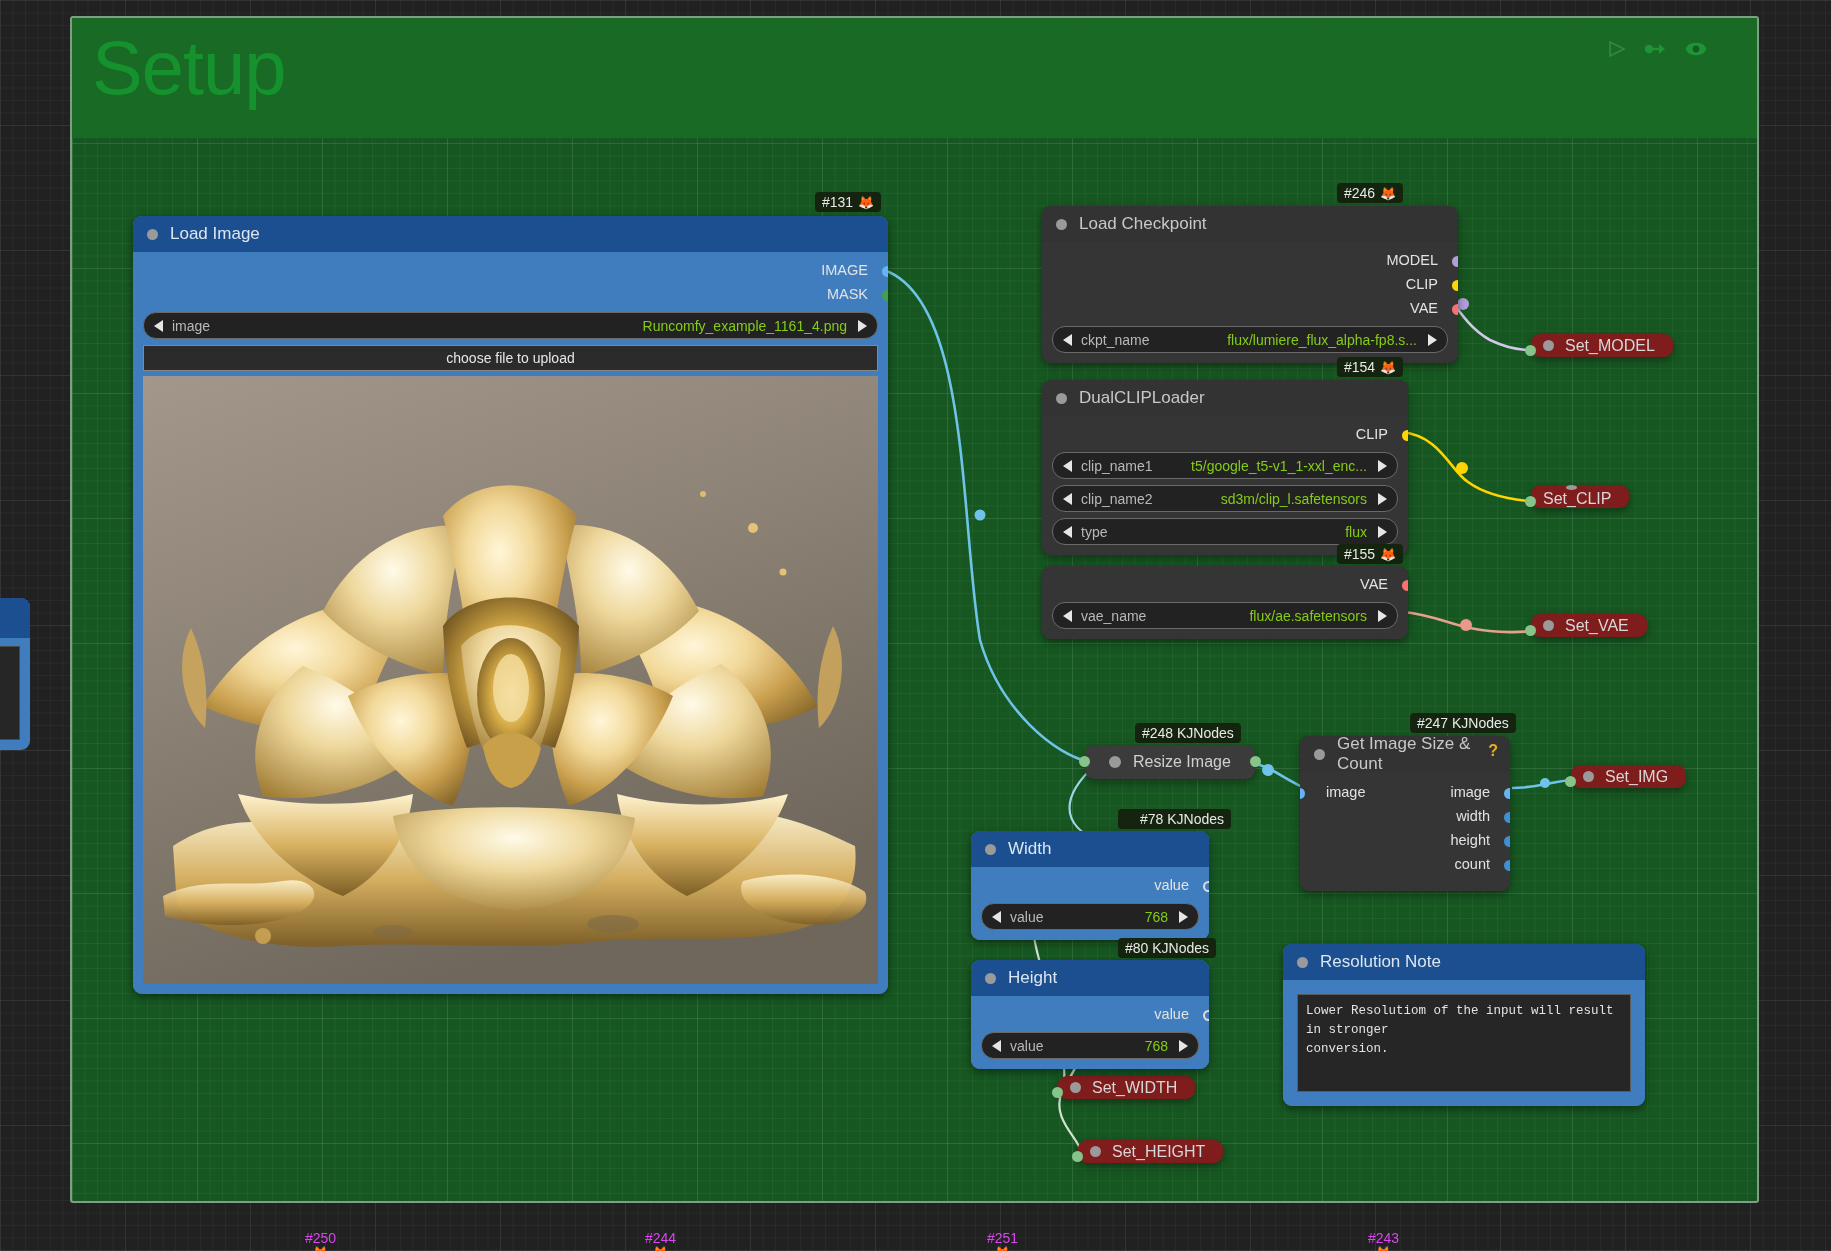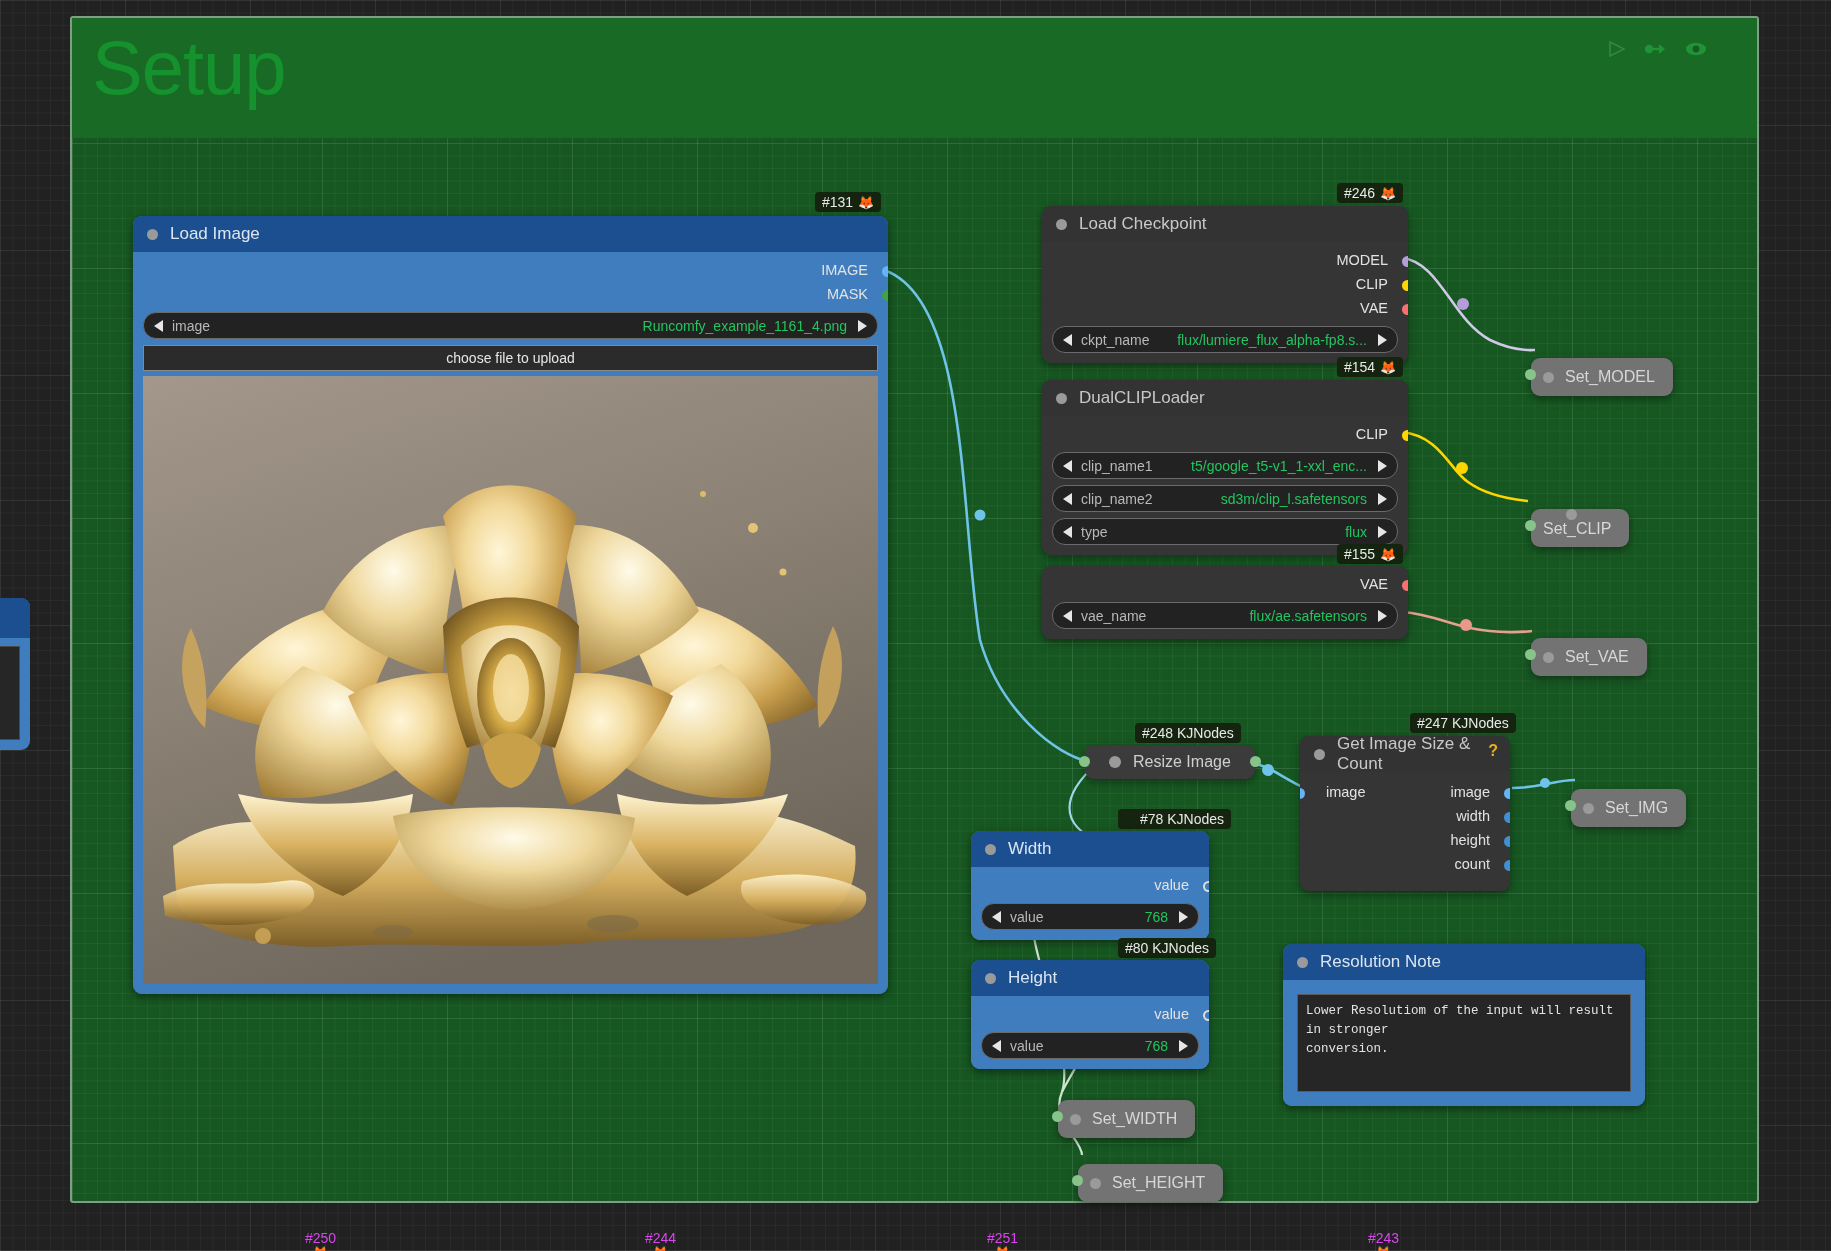--- a/index.html
+++ b/index.html
@@ -47,36 +47,36 @@
   .slotrow{position:relative;height:21px;margin:3px 0;}
   .slotrow .txt{position:absolute;font-size:14.5px;color:#e2e2e2;top:1px;}
   .slotrow .txt.r{right:10px;} .slotrow .txt.l{left:16px;}
   .slotrow .pt{position:absolute;top:5px;width:11px;height:11px;border-radius:50%;}
   .slotrow .pt.r{right:-15px;} .slotrow .pt.l{left:-16px;}
 
   
   .widget{position:relative;height:25px;border-radius:13px;background:#222222;
     border:1px solid #6a6a6a;display:flex;align-items:center;margin-top:6px;}
   .widget .wl{position:absolute;left:28px;font-size:14px;color:#b9b9b9;}
-  .widget .wv{position:absolute;right:30px;font-size:14px;color:#22c55e;}
+  .widget .wv{position:absolute;right:30px;font-size:14px;color:#84cc16;}
   .arr{position:absolute;width:0;height:0;border-top:6px solid transparent;border-bottom:6px solid transparent;}
   .arr.l{left:10px;border-right:9px solid #e6e6e6;}
   .arr.r{right:10px;border-left:9px solid #e6e6e6;}
   .btnbox{height:24px;background:#2b2b2b;border:1px solid #888;display:flex;
     align-items:center;justify-content:center;font-size:14px;color:#e6e6e6;margin-top:6px;}
 
   
   .badge{position:absolute;display:flex;align-items:center;gap:5px;
     background:#14240f;border-radius:4px;padding:2px 7px;font-size:14px;color:#e9e9e9;
     font-family:"Liberation Sans",sans-serif;white-space:nowrap;}
   .fox{font-size:13px;line-height:1;}
 
   
-  .setter{position:absolute;height:38px;border-radius:9px;background:#737373;
-    display:flex;align-items:center;padding:0 18px 0 12px;box-shadow:0 3px 8px rgba(0,0,0,0.4);margin-top:24px;}
+  .setter{position:absolute;height:23px;border-radius:9px;background:#7f1d1d;
+    display:flex;align-items:center;padding:0 18px 0 12px;box-shadow:0 3px 8px rgba(0,0,0,0.4);}
   .setter .sd{width:11px;height:11px;border-radius:50%;background:#9a9a9a;margin-right:11px;}
   .setter .st{font-size:16px;color:#d7d7d7;white-space:nowrap;}
   .setter .inpin{position:absolute;left:-6px;top:11px;width:11px;height:11px;border-radius:50%;background:#86c48a;}
 
   
   .pillnode{position:absolute;height:34px;border-radius:9px;background:#3b3b3b;
     display:flex;align-items:center;padding:0 24px;box-shadow:0 3px 8px rgba(0,0,0,0.4);}
   .pillnode .sd{width:12px;height:12px;border-radius:50%;background:#9a9a9a;margin-right:12px;}
   .pillnode .st{font-size:16px;color:#cfcfcf;white-space:nowrap;}
 
@@ -259,21 +259,21 @@
           <path d="M48,252 C32,282 38,330 62,352 C66,316 62,282 48,252 Z" fill="#cfa85b" opacity="0.85"></path>
         </svg>
       </div>
     </div>
   </div>
 
   <div class="badge" style="left:1337px;top:183px;">
     <span>#246</span>
     <span class="fox">🦊</span>
   </div>
-  <div class="node node-dark" style="left:1042px;top:206px;width:366px;">
+  <div class="node node-dark" style="left:1042px;top:206px;width:416px;">
     <div class="node-title dark">
       <span class="dot"></span>
       <span>Load Checkpoint</span>
     </div>
     <div class="node-body dark">
       <div class="slotrow">
         <span class="txt r">MODEL</span>
         <span class="pt r" style="background:#b39ddb;"></span>
       </div>
       <div class="slotrow">

